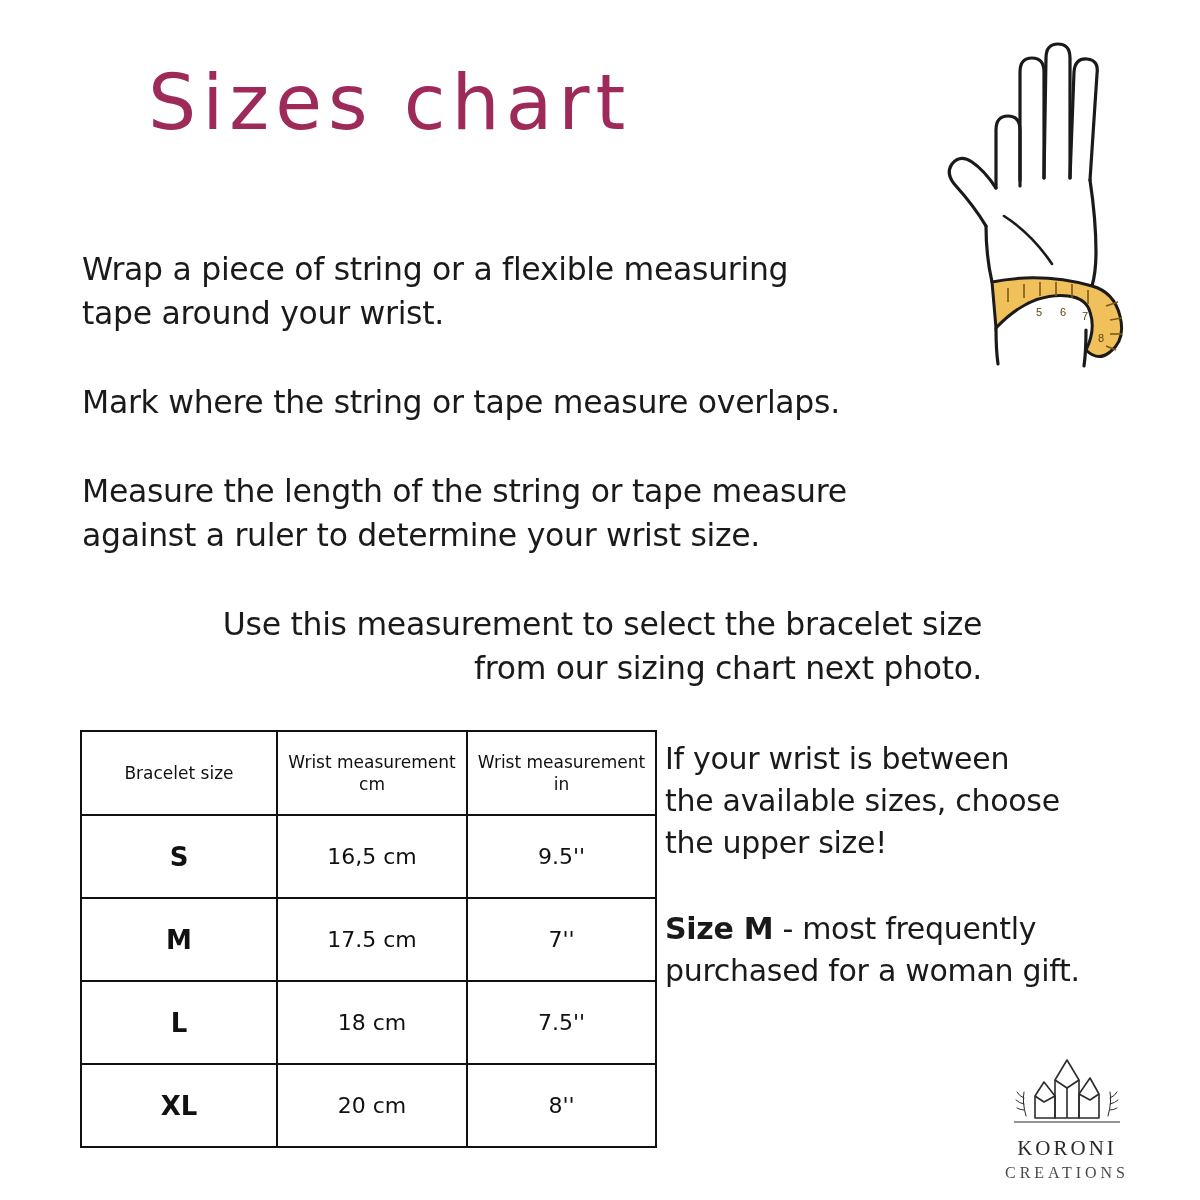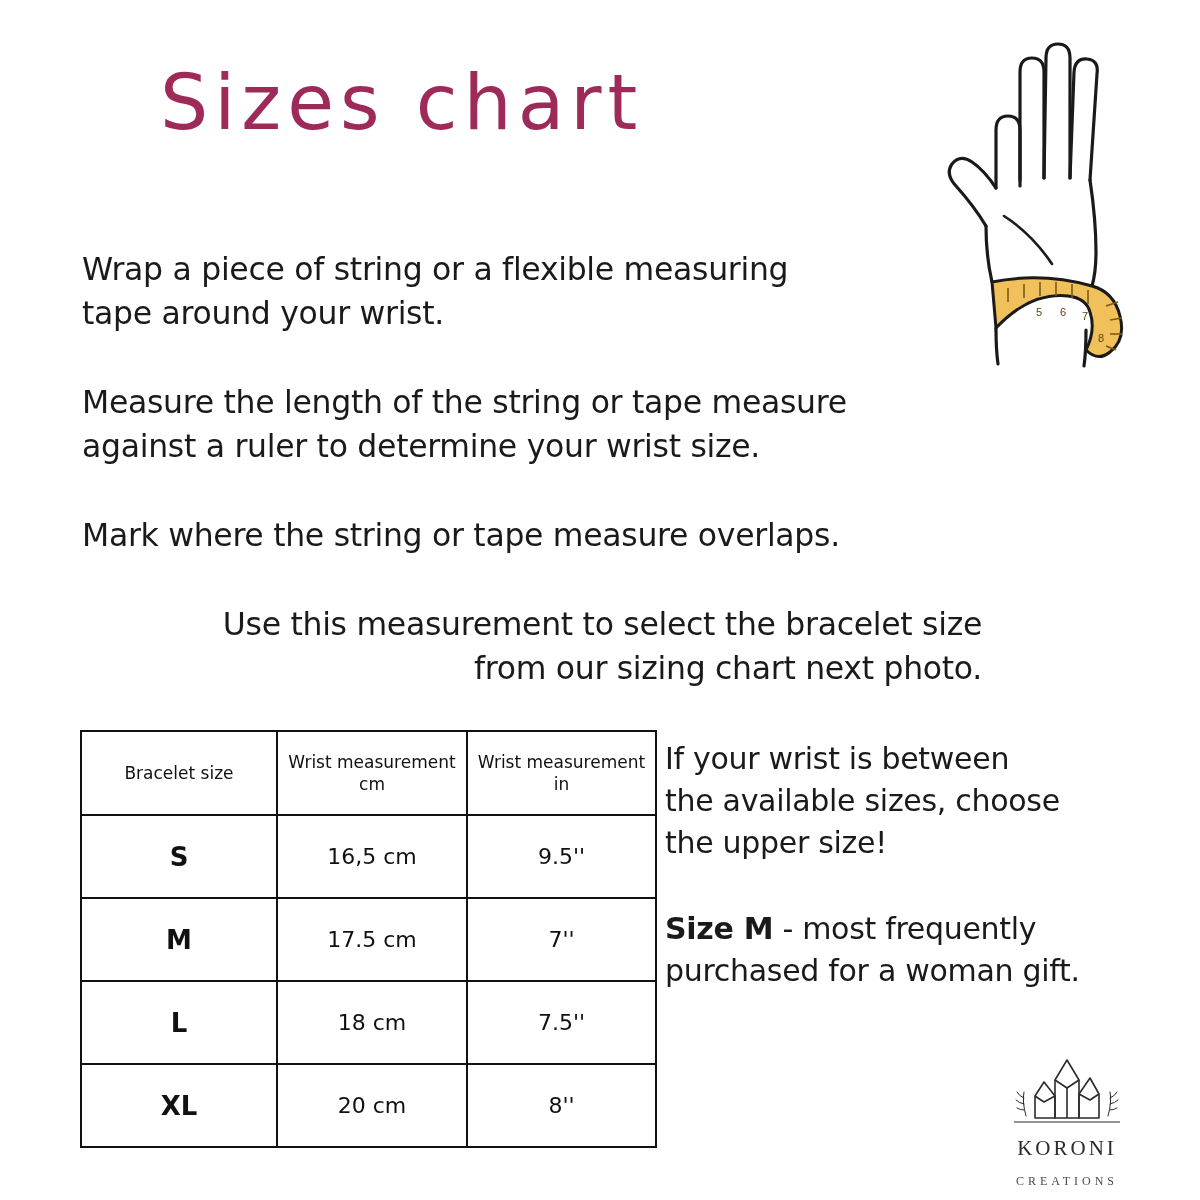--- a/index.html
+++ b/index.html
@@ -18,21 +18,21 @@
 
   .page {
     position: relative;
     width: 1200px;
     height: 1200px;
   }
 
   
   .title {
     position: absolute;
-    left: 160px;
+    left: 148px;
     top: 58px;
     font-family: "DejaVu Sans", sans-serif;
     font-size: 76px;
     font-weight: 400;
     letter-spacing: 6px;
     color: #9e2a5a;
     white-space: nowrap;
   }
 
   
@@ -127,24 +127,24 @@
   .logo-mark { width: 150px; height: 78px; }
   .logo-name {
     font-family: "Liberation Serif", serif;
     font-size: 21px;
     letter-spacing: 3px;
     color: #2b2b2b;
     margin-top: 2px;
   }
   .logo-sub {
     font-family: "Liberation Serif", serif;
-    font-size: 12px;
+    font-size: 16px;
     letter-spacing: 4px;
     color: #4a4a4a;
-    margin-top: 13px;
+    margin-top: 3px;
   }
 </style>
 </head>
 <body>
 
 <div class="page">
 
   <div class="title">Sizes chart</div>
 
   <div class="hand-illustration">
@@ -187,23 +187,23 @@
           <text x="182" y="300">7</text>
           <text x="198" y="322">8</text>
         </g>
       </g>
     </svg>
   </div>
 
   <div class="instructions">
     <div class="instruction-line">Wrap a piece of string or a flexible measuring
 tape around your wrist.</div>
+    <div class="instruction-line">Mark where the string or tape measure overlaps.</div>
     <div class="instruction-line">Measure the length of the string or tape measure
 against a ruler to determine your wrist size.</div>
-    <div class="instruction-line">Mark where the string or tape measure overlaps.</div>
     <div class="instruction-line">Use this measurement to select the bracelet size
 from our sizing chart next photo.</div>
   </div>
 
   <table class="size-table">
     <thead>
       <tr>
         <th class="col-1">Bracelet size</th>
         <th class="col-2">Wrist
 measurement cm</th>

